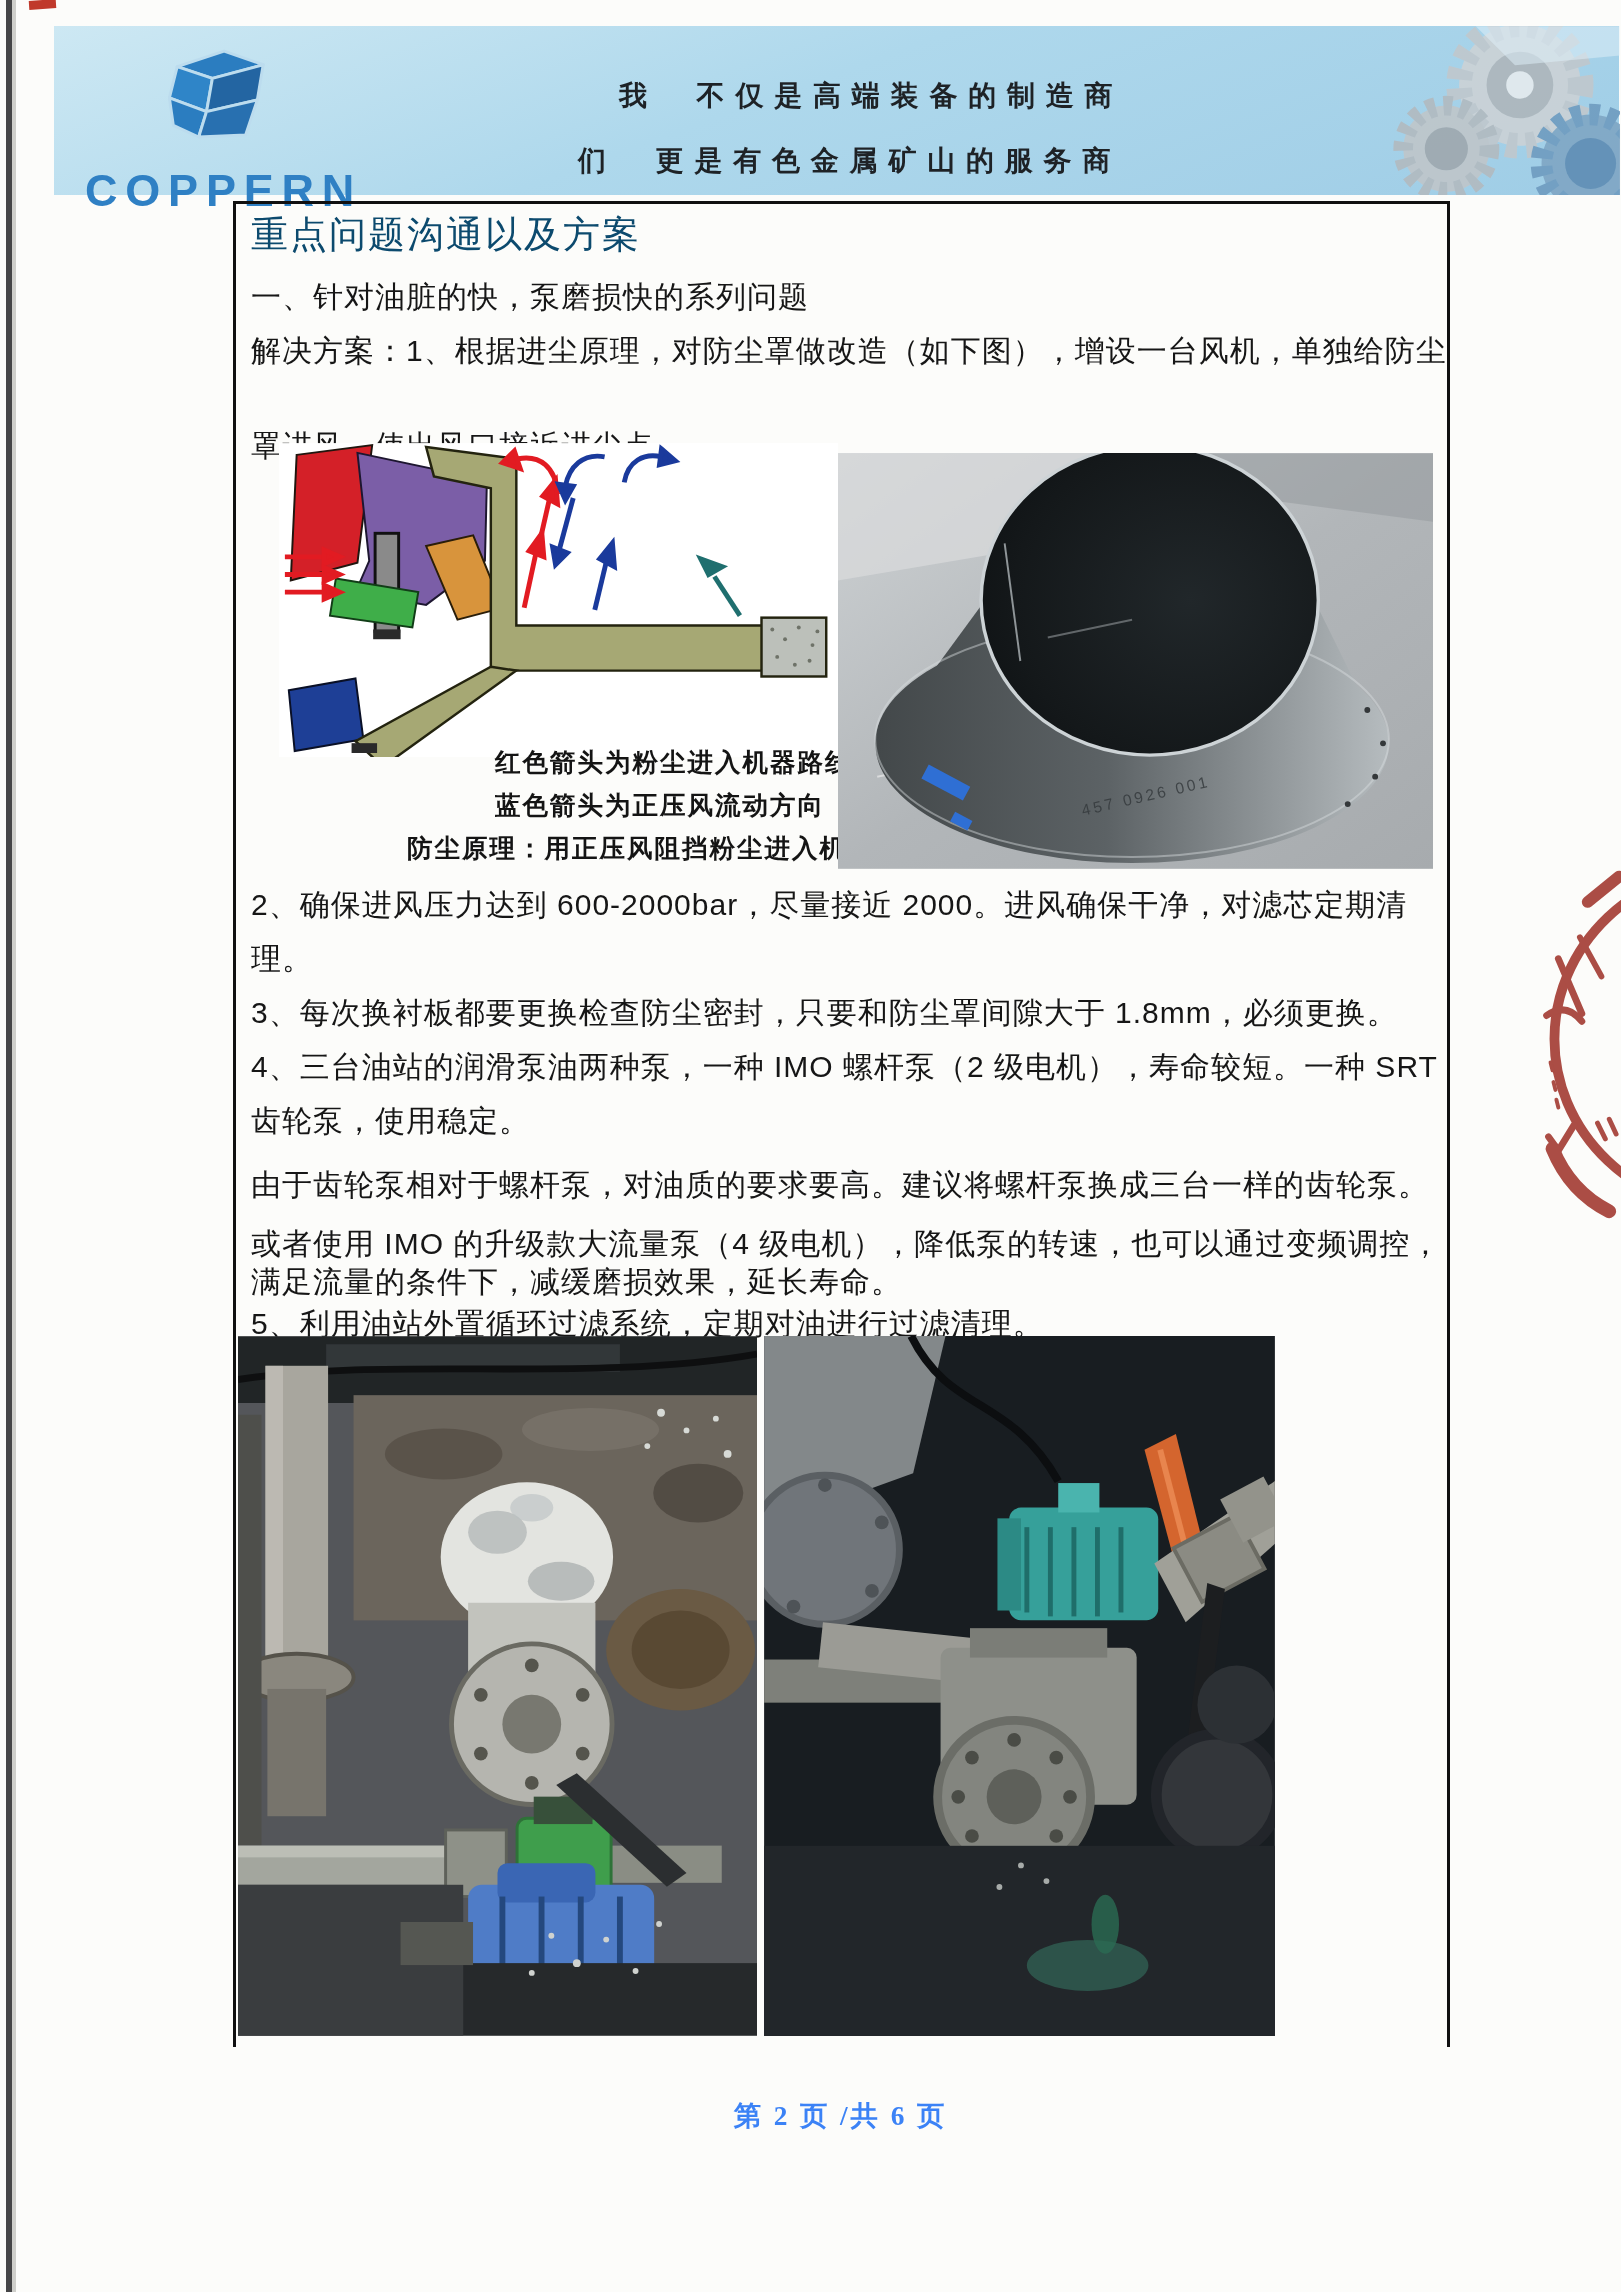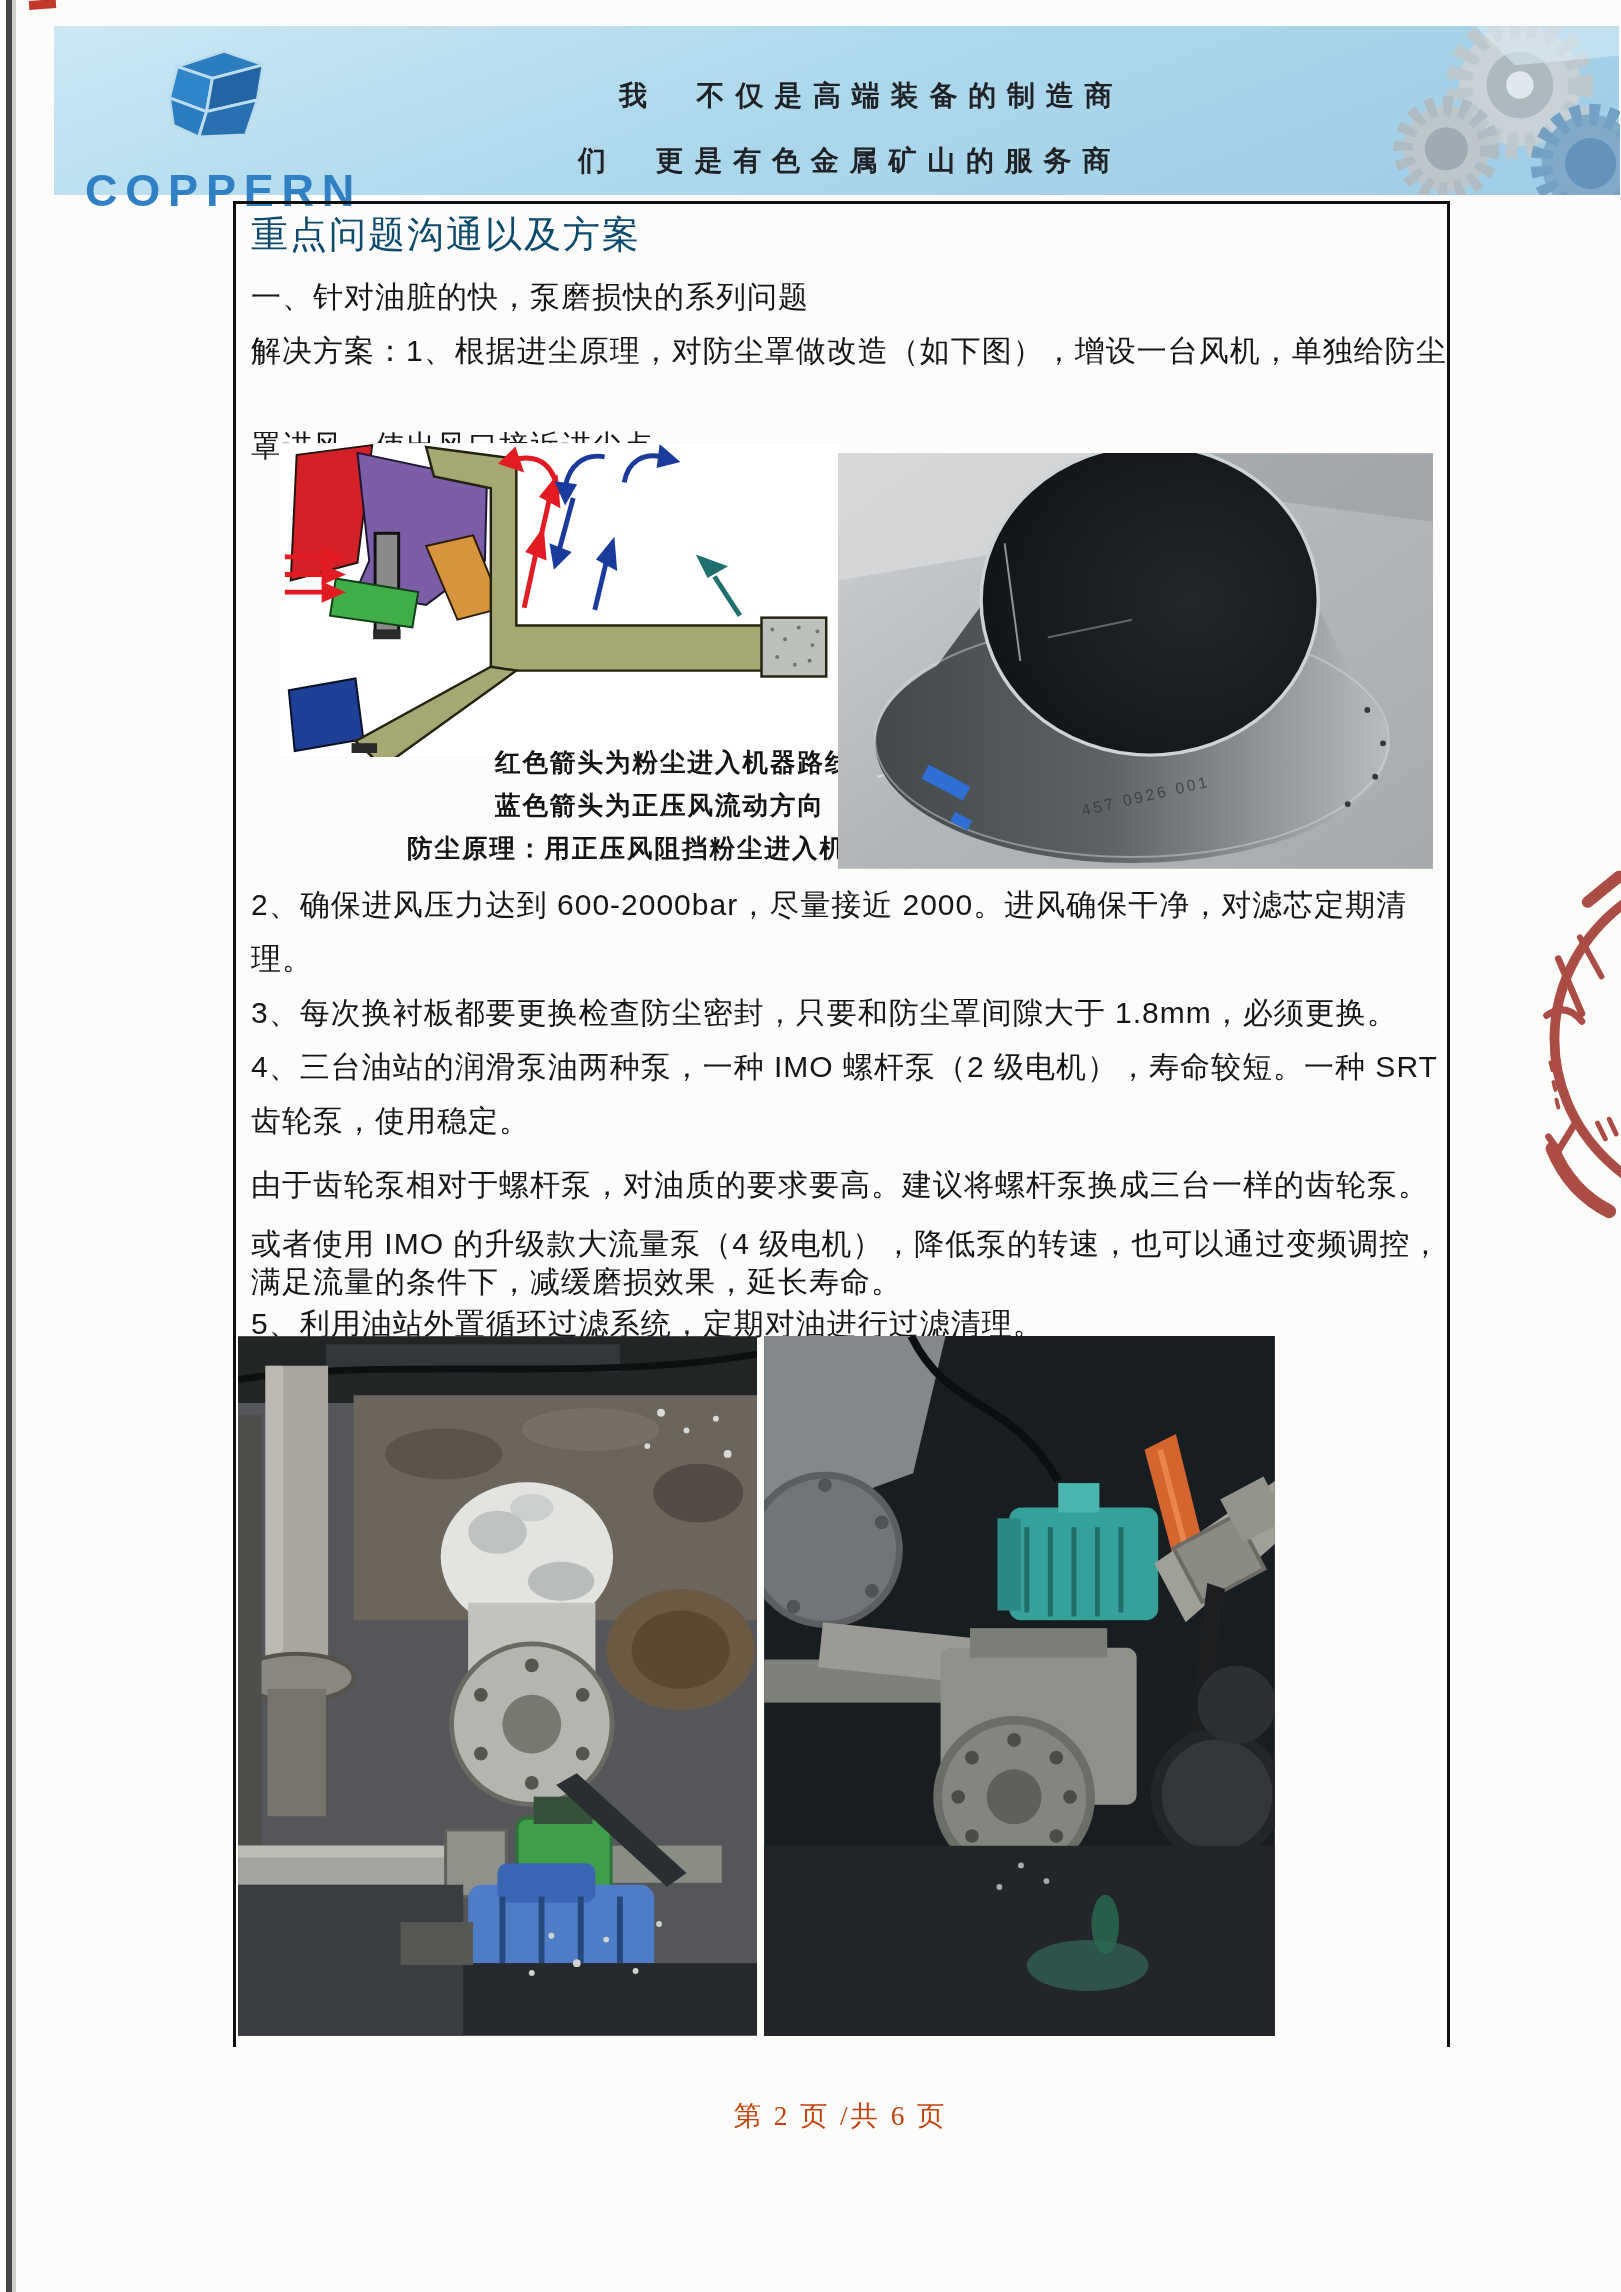--- a/index.html
+++ b/index.html
@@ -4,22 +4,22 @@
 <style>
   html,body{margin:0;padding:0;background:#e9e9e7;}
   .page{position:relative;width:1621px;height:2293px;background:#fcfcfa;overflow:hidden;
         font-family:"Liberation Sans","DejaVu Sans",sans-serif;}
   .abs{position:absolute;}
   .txt{color:#161616;font-size:30px;letter-spacing:1px;white-space:nowrap;}
   .cap{color:#141414;font-size:25.5px;font-weight:bold;white-space:nowrap;letter-spacing:2px;}
   .title{color:#0c4a6e;font-size:37px;letter-spacing:2px;white-space:nowrap;}
   .brand{color:#2f80c4;font-size:45px;font-weight:bold;letter-spacing:7.8px;}
   .slogan{color:#1e2226;font-size:28px;font-weight:bold;letter-spacing:10.8px;white-space:nowrap;}
-  .footer{color:#c2410c;font-size:27.4px;font-family:"Liberation Serif","DejaVu Serif",serif;
-          letter-spacing:2.9px;text-align:center;}
+  .footer{color:#3b82f6;font-size:27.4px;font-family:"Liberation Serif","DejaVu Serif",serif;
+          letter-spacing:2.9px;text-align:center;font-weight:bold;}
   .cbox{border:3.9px solid #101010;border-bottom:none;}
 </style>
 </head>
 <body>
 
 <div class="page">
 
   <div class="abs" style="left:5.9px;top:0;width:5.9px;height:2293px;background:#454547;"></div>
   <div class="abs" style="left:11.8px;top:0;width:3.9px;height:2293px;background:#cfcfcb;"></div>
   <div class="abs" style="left:29px;top:0;width:27.4px;height:8.8px;background:#c0392b;transform:rotate(-4deg);"></div>

